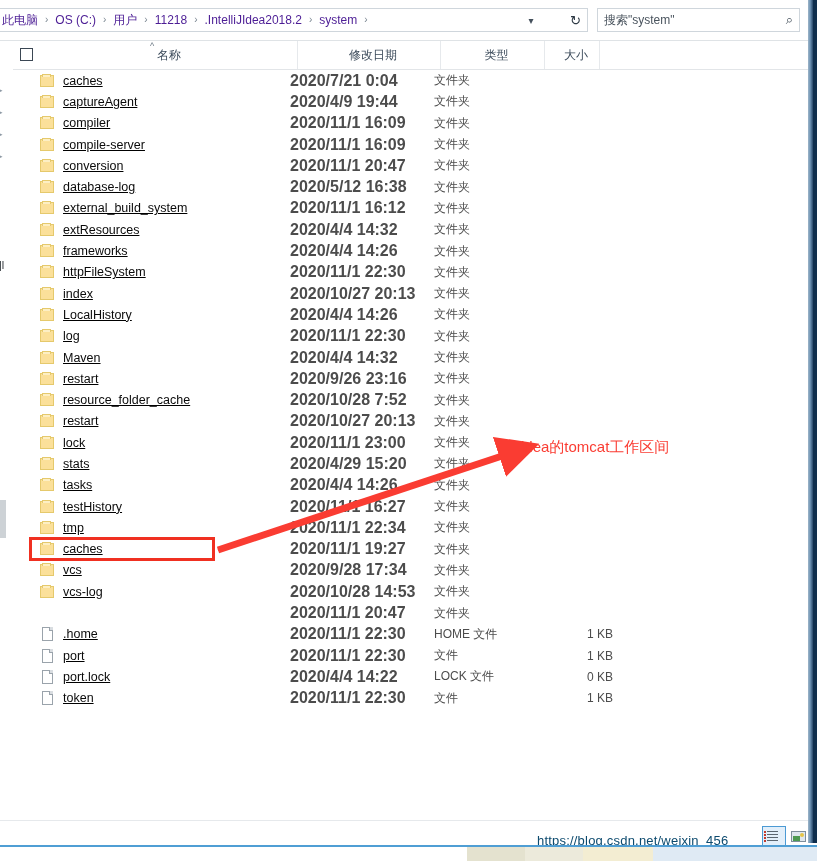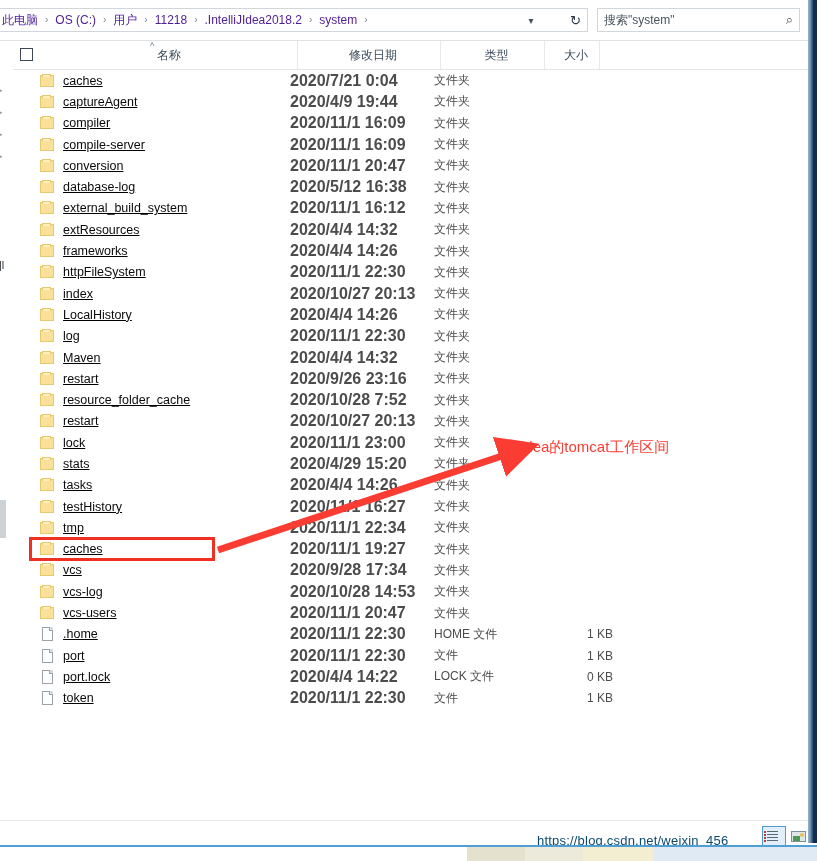--- a/index.html
+++ b/index.html
@@ -659,24 +659,20 @@
       <div class="row">
         <div class="cell-name">
           <span class="ico folder"></span>
           <span class="name-text">vcs-log</span>
         </div>
         <div class="cell-date">2020/10/28 14:53</div>
         <div class="cell-type">文件夹</div>
         <div class="cell-size"></div>
       </div>
       <div class="row">
-        <div class="cell-name">
-          <span class="ico folder"></span>
-          <span class="name-text">vcs-users</span>
-        </div>
         <div class="cell-date">2020/11/1 20:47</div>
         <div class="cell-type">文件夹</div>
         <div class="cell-size"></div>
       </div>
       <div class="row">
         <div class="cell-name">
           <span class="ico file"></span>
           <span class="name-text">.home</span>
         </div>
         <div class="cell-date">2020/11/1 22:30</div>

